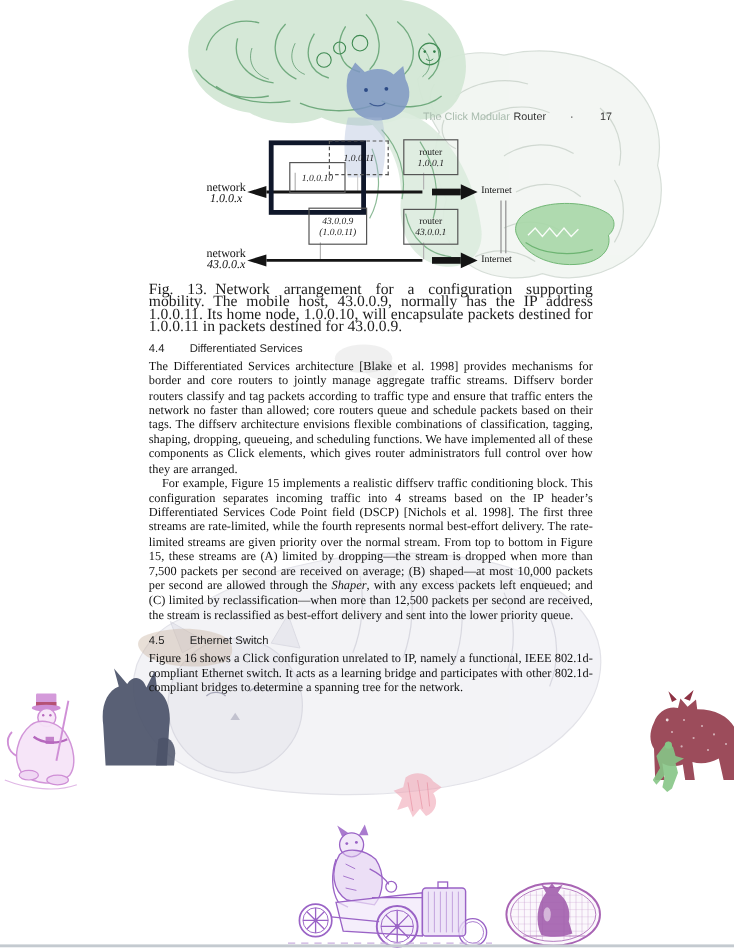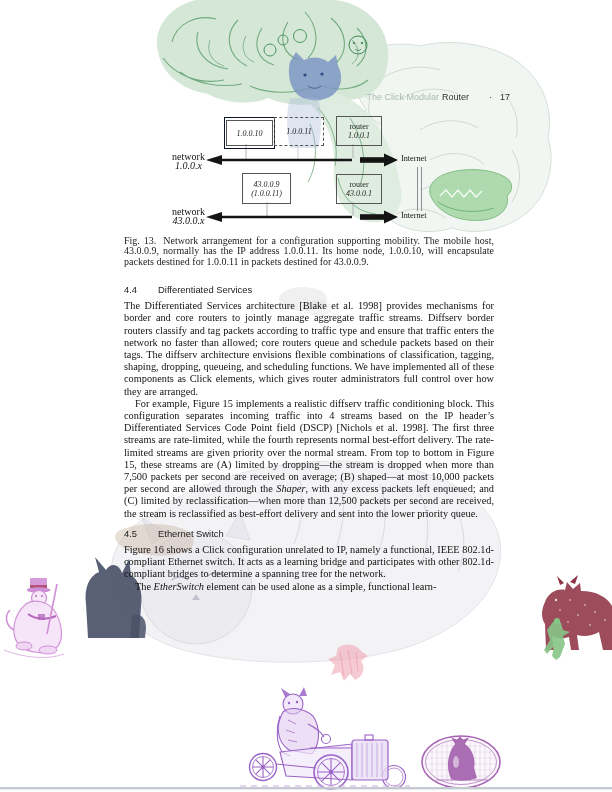--- a/index.html
+++ b/index.html
@@ -6,41 +6,41 @@
   body{width:612px;height:792px;position:relative;overflow:hidden;background:#ffffff;
        font-family:"Liberation Serif", serif;}
   
   #deco{position:absolute;left:0;top:0;z-index:0;pointer-events:none;}
   
   .running-head{position:absolute;top:92px;left:16px;width:494px;display:flex;justify-content:flex-end;
       align-items:baseline;font-family:"Liberation Sans", sans-serif;font-size:9px;color:#3a3a3a;z-index:2;}
   .rh-faint{color:#a9bcae;margin-right:3px;}
   .rh-dark{color:#333;}
   .rh-dot{margin-left:20px;color:#333;}
-  .rh-page{margin-left:8px;color:#333;}
+  .rh-page{margin-left:22px;color:#333;}
   
   .fig{position:absolute;left:0;top:110px;width:612px;height:126px;z-index:1;}
   .fig-lines{position:absolute;left:0;top:0;}
   .stem{stroke:#b3b3b3;stroke-width:1;}
   .stem.faint{stroke:#d2d2d2;}
   .bus{stroke:#141414;stroke-width:2.4;}
   .solid{fill:#141414;stroke:none;}
   .dline{stroke:#8f8f8f;stroke-width:1;}
   .node{position:absolute;border:1px solid #555;display:flex;flex-direction:column;align-items:center;
       justify-content:center;font-size:8px;line-height:9px;color:#1a1a1a;text-align:center;background:transparent;}
   .node span{display:block;}
   .node .addr,.addr{font-style:italic;}
   .node.dashed{border-style:dashed;text-align:right;}
-  .node.dbl{border:1px solid #0f172a;padding:2px;}
+  .node.dbl{border:4px solid #0f172a;padding:14px;}
   .dbl-in{border:1px solid #555;width:100%;height:100%;display:flex;align-items:center;justify-content:center;}
   .netlabel{position:absolute;font-size:10px;line-height:9.3px;text-align:center;color:#111;}
   .netlabel span{display:block;}
   .inet{position:absolute;font-size:8.2px;color:#111;}
   
-  .caption{position:absolute;left:124px;top:236px;width:370px;font-size:10px;line-height:10.4px;
+  .caption{position:absolute;left:124px;top:236px;width:370px;font-size:13px;line-height:10.4px;
       text-align:justify;color:#1c1c1c;z-index:1;}
   .cap-label{margin-right:7px;}
   
   .col{position:absolute;left:124px;top:276px;width:370px;font-size:10.3px;line-height:12.2px;
       text-align:justify;color:#111;z-index:1;}
   .col p{margin:0;}
   .col p.ind{text-indent:11px;}
   h2.sec{margin:8px 0 4px 0;font-family:"Liberation Sans", sans-serif;font-size:9.4px;font-weight:400;color:#222;}
   .sec-num{margin-right:21px;}
   .it{font-style:italic;}
@@ -229,21 +229,21 @@
       <span class="addr">1.0.0.10</span>
     </div>
   </div>
   <div class="node dashed" style="left:274px;top:7px;width:48px;height:27px;">
     <span class="addr">1.0.0.11</span>
   </div>
   <div class="node" style="left:336px;top:6px;width:44px;height:28px;">
     <span>router</span>
     <span class="addr">1.0.0.1</span>
   </div>
-  <div class="node" style="left:242px;top:63px;width:47px;height:29px;text-align:right;">
+  <div class="node" style="left:257px;top:63px;width:47px;height:29px;text-align:right;">
     <span class="addr">43.0.0.9</span>
     <span class="addr">(1.0.0.11)</span>
   </div>
   <div class="node" style="left:336px;top:64px;width:44px;height:28px;">
     <span>router</span>
     <span class="addr">43.0.0.1</span>
   </div>
   <div class="netlabel" style="left:172px;top:42px;width:33px;">
     <span>network</span>
     <span class="addr">1.0.0.x</span>
@@ -261,14 +261,13 @@
 <div class="col">
   <h2 class="sec">
     <span class="sec-num">4.4</span><span>Differentiated Services</span>
   </h2>
   <p><span>The Differentiated Services architecture [Blake et al. 1998] provides mechanisms for border and core routers to jointly manage aggregate traffic streams. Diffserv border routers classify and tag packets according to traffic type and ensure that traffic enters the network no faster than allowed; core routers queue and schedule packets based on their tags. The diffserv architecture envisions flexible combinations of classification, tagging, shaping, dropping, queueing, and scheduling functions. We have implemented all of these components as Click elements, which gives router administrators full control over how they are arranged.</span></p>
   <p class="ind"><span>For example, Figure 15 implements a realistic diffserv traffic conditioning block. This configuration separates incoming traffic into 4 streams based on the IP header’s Differentiated Services Code Point field (DSCP) [Nichols et al. 1998]. The first three streams are rate-limited, while the fourth represents normal best-effort delivery. The rate-limited streams are given priority over the normal stream. From top to bottom in Figure 15, these streams are (A) limited by dropping—the stream is dropped when more than 7,500 packets per second are received on average; (B) shaped—at most 10,000 packets per second are allowed through the </span><span class="it">Shaper</span><span>, with any excess packets left enqueued; and (C) limited by reclassification—when more than 12,500 packets per second are received, the stream is reclassified as best-effort delivery and sent into the lower priority queue.</span></p>
   <h2 class="sec">
     <span class="sec-num">4.5</span><span>Ethernet Switch</span>
   </h2>
   <p><span>Figure 16 shows a Click configuration unrelated to IP, namely a functional, IEEE 802.1d-compliant Ethernet switch. It acts as a learning bridge and participates with other 802.1d-compliant bridges to determine a spanning tree for the network.</span></p>
-  <p class="ind"><span>The </span><span class="it">EtherSwitch</span><span> element can be used alone as a simple, functional learn-</span></p>
 </div>
 
 </body></html>

